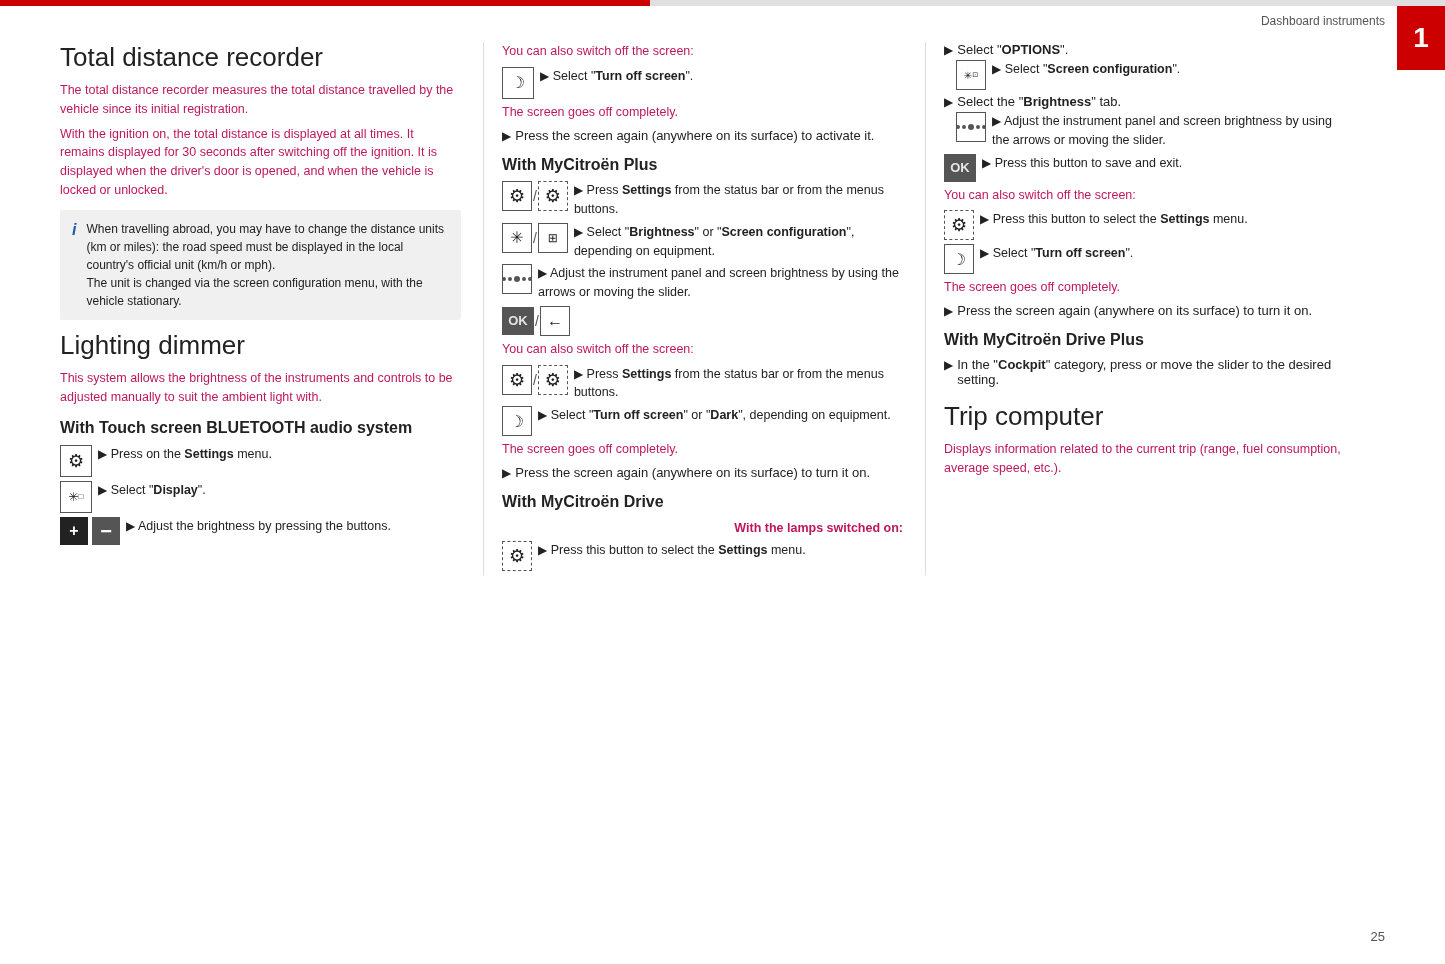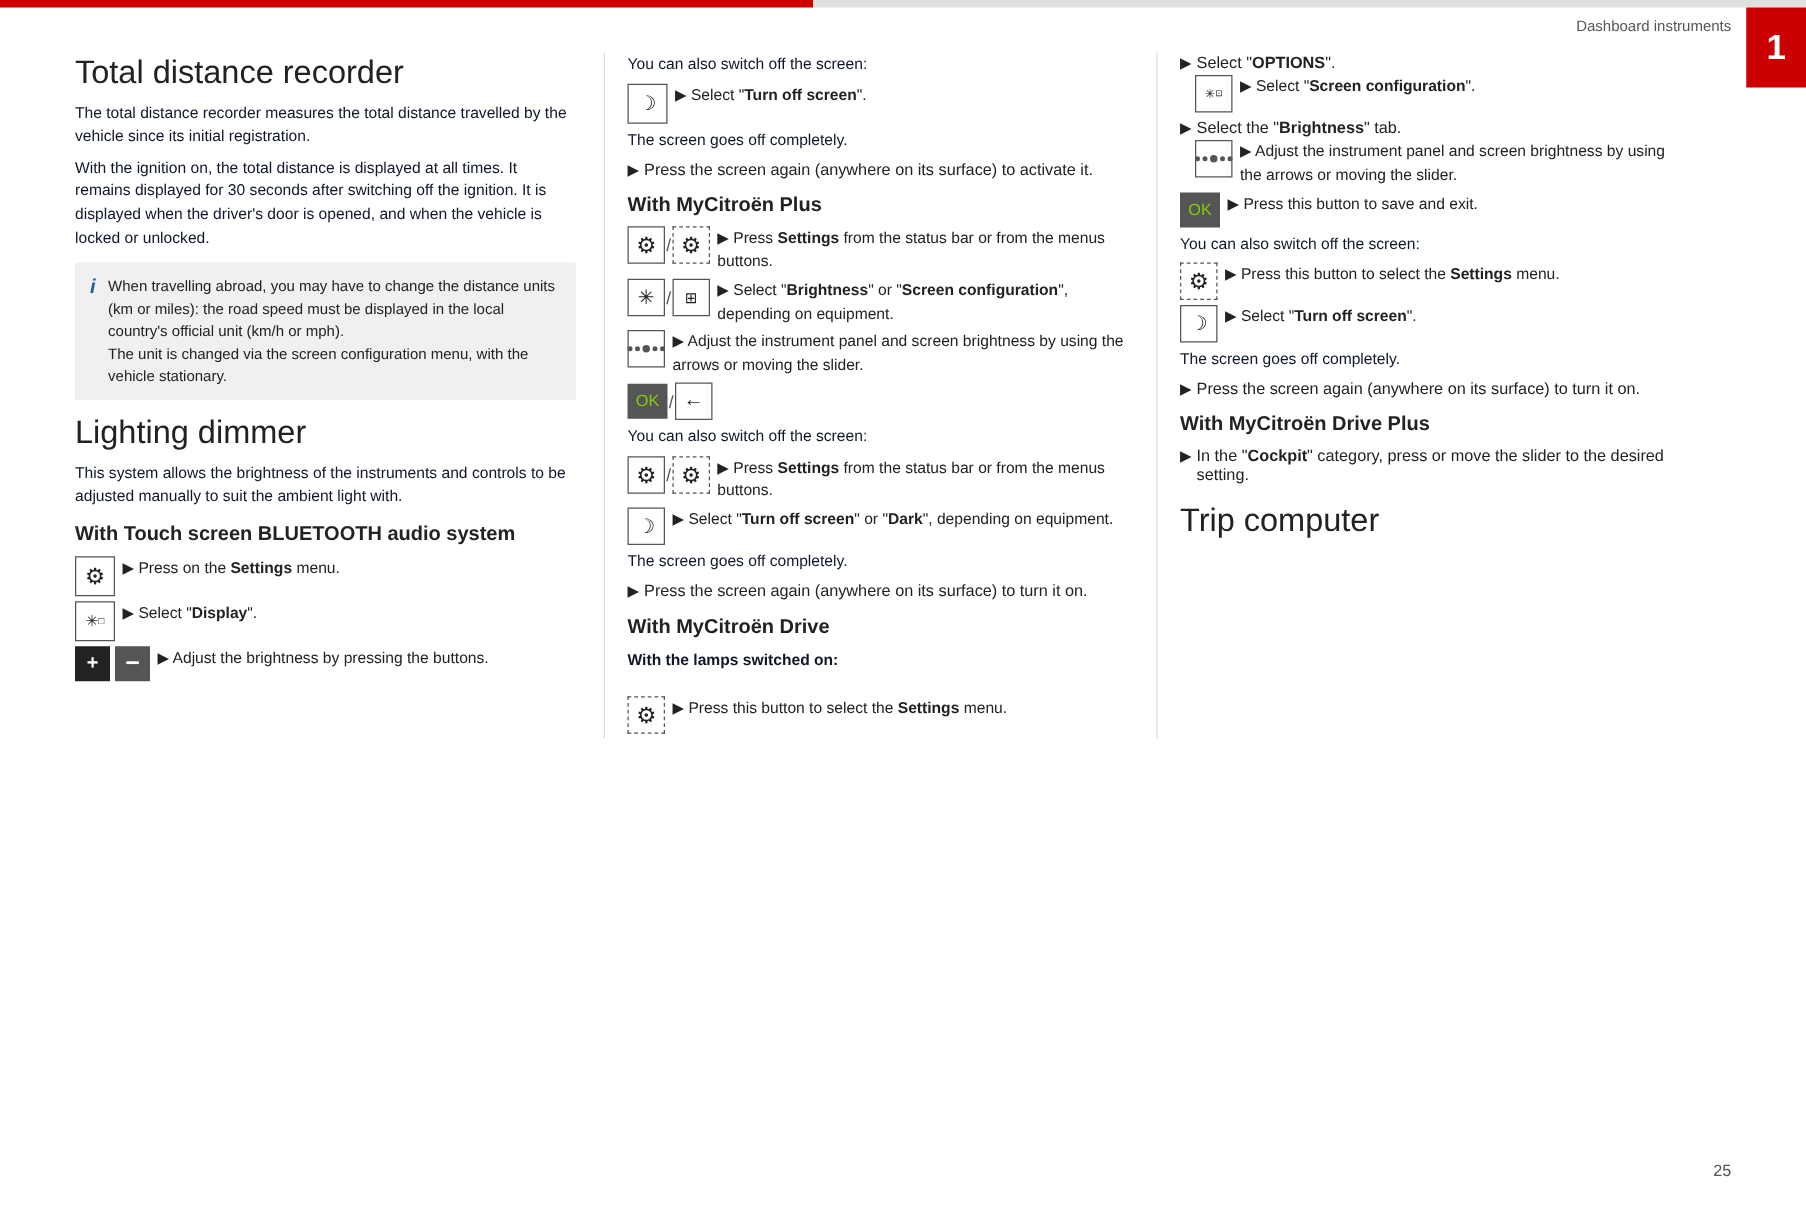--- a/index.html
+++ b/index.html
@@ -79,21 +79,21 @@
       color: #222;
       margin-bottom: 6px;
       margin-top: 12px;
       line-height: 1.3;
     }
 
     p {
       font-size: 12.5px;
       line-height: 1.5;
       margin-bottom: 6px;
-      color: #0f172a;
+      color: #be185d;
     }
 
     
     .info-box {
       background: #f0f0f0;
       border-radius: 2px;
       padding: 10px 12px;
       margin: 10px 0;
       display: flex;
       gap: 10px;
@@ -153,22 +153,22 @@
       border: 1.5px solid #555;
       display: flex;
       align-items: center;
       justify-content: center;
       flex-shrink: 0;
       font-size: 14px;
     }
 
     .ok-btn {
       background: #555;
-      color: #84cc16;
-      font-weight: normal;
+      color: #e5e5e5;
+      font-weight: bold;
       font-size: 13px;
       width: 32px;
       height: 28px;
       display: flex;
       align-items: center;
       justify-content: center;
       flex-shrink: 0;
     }
 
     .plus-btn {
@@ -405,21 +405,21 @@
     </div>
 
     <p>The screen goes off completely.</p>
     <div class="bullet-row">
       <span class="arrow-bullet">▶</span>
       <span>Press the screen again (anywhere on its surface) to turn it on.</span>
     </div>
 
     <h3 class="section-title-bold">With MyCitroën Drive</h3>
 
-    <p style="font-weight:bold; margin-bottom:20px;">With the lamps switched on:</p>
+    <p style="font-weight:bold; margin-bottom:4px;text-align:right;">With the lamps switched on:</p>
 
     <div class="instr-row">
       <div class="icon-box icon-gear" style="width:30px;height:30px; border-style:dashed;"></div>
       <div class="instr-text">
         <span class="arrow-bullet">▶</span>
         Press this button to select the <b>Settings</b> menu.
       </div>
     </div>
 
   </div>
@@ -494,18 +494,19 @@
 
     <h3 class="section-title-bold">With MyCitroën Drive Plus</h3>
 
 
     <div class="bullet-row">
       <span class="arrow-bullet">▶</span>
       <span>In the "<b>Cockpit</b>" category, press or move the slider to the desired setting.</span>
     </div>
 
     <h1 class="section-title-large section-divider">Trip computer</h1>
+    <p>Displays information related to the current trip (range, fuel consumption, average speed, etc.).</p>
 
   </div>
 
 </div>
 
 <div class="page-number">25</div>
 
 </body></html>

